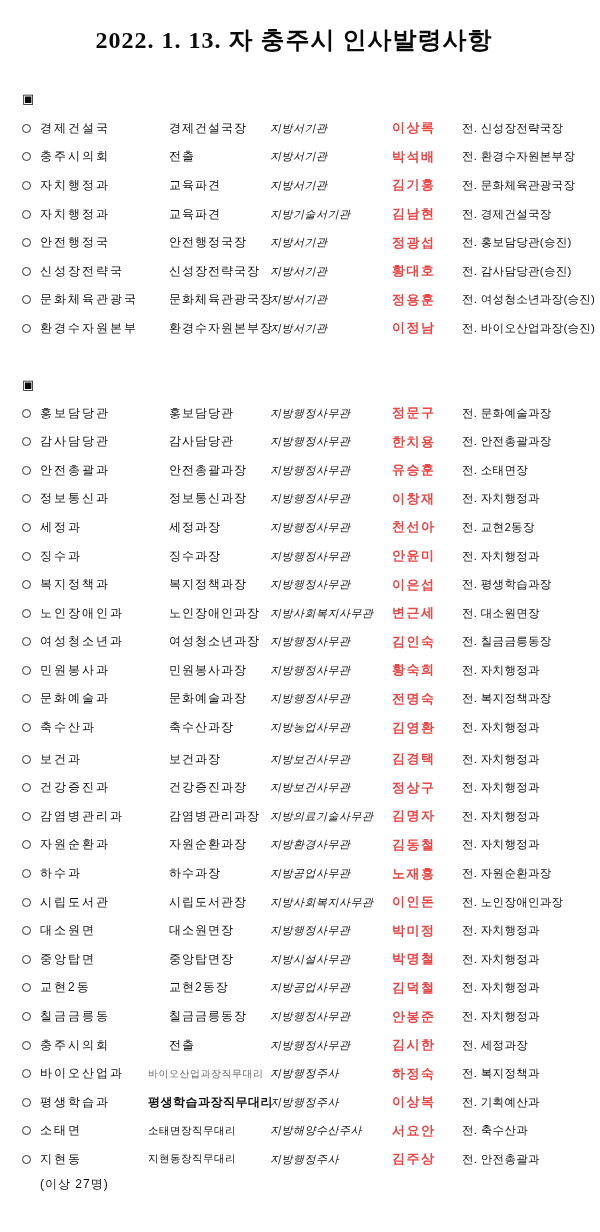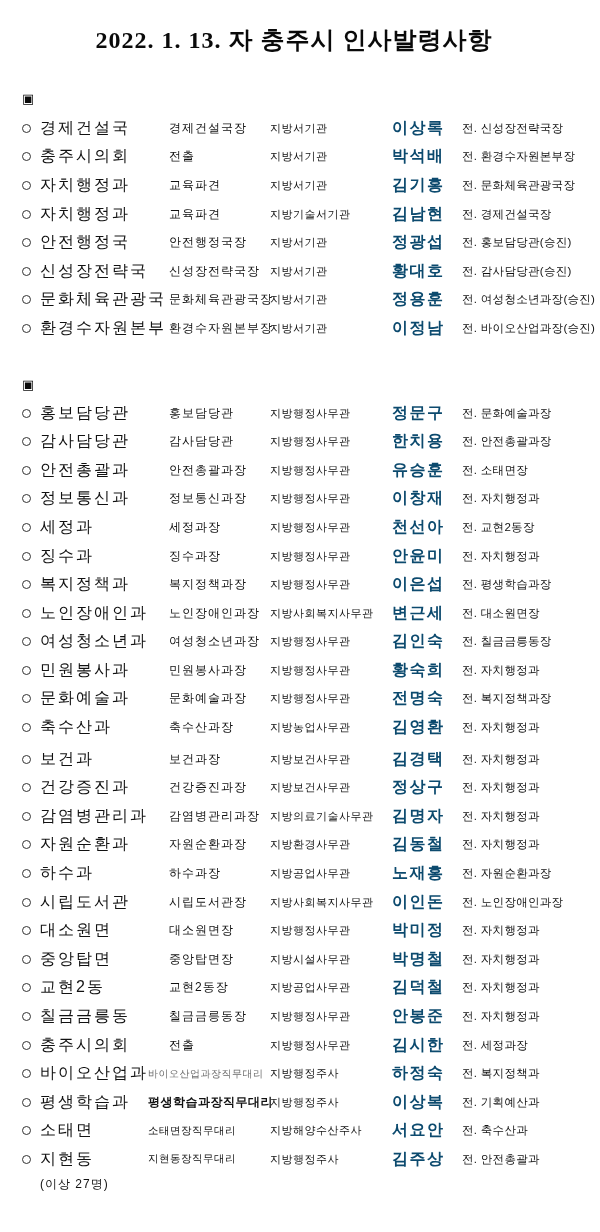--- a/index.html
+++ b/index.html
@@ -25,29 +25,29 @@
   .row{
     display:grid;
     grid-template-columns:20px 108px 122px 122px 70px auto;
     height:28.6px;align-items:center;padding-left:20px;
   }
   .row.gap-before{margin-top:3px;}
   .bullet{
     width:9px;height:9px;border:1.2px solid #333;border-radius:50%;
     margin-left:2px;box-sizing:border-box;
   }
-  .dept{font-size:16px;letter-spacing:2px;white-space:nowrap;}
+  .dept{font-size:12px;letter-spacing:2px;white-space:nowrap;}
   .pos{font-size:12px;letter-spacing:1px;padding-left:21px;white-space:nowrap;}
   .pos.pos-compressed{font-size:10.5px;letter-spacing:0.5px;padding-left:0;}
   .pos.pos-compressed-light{font-size:10px;letter-spacing:0.5px;padding-left:0;color:#6b6b6b;}
   .pos.pos-compressed-bold{font-size:12px;letter-spacing:0.5px;padding-left:0;font-weight:700;}
-  .rank{font-size:11px;letter-spacing:0.5px;white-space:nowrap;}
+  .rank{font-size:11px;letter-spacing:0.5px;white-space:nowrap;font-style:italic;}
   .name{
-    font-size:16px;font-weight:700;letter-spacing:1.5px;white-space:nowrap;
-    font-family:"Liberation Serif","DejaVu Serif",serif;color:#0c4a6e;
+    font-size:13px;font-weight:700;letter-spacing:1.5px;white-space:nowrap;
+    font-family:"Liberation Serif","DejaVu Serif",serif;color:#ef4444;
   }
   .former{font-size:11.5px;letter-spacing:0.3px;white-space:nowrap;}
   .section-footer{
     margin-left:40px;height:22px;display:flex;align-items:center;
     font-size:12px;letter-spacing:1px;
   }
 </style>
 </head>
 <body>
 

